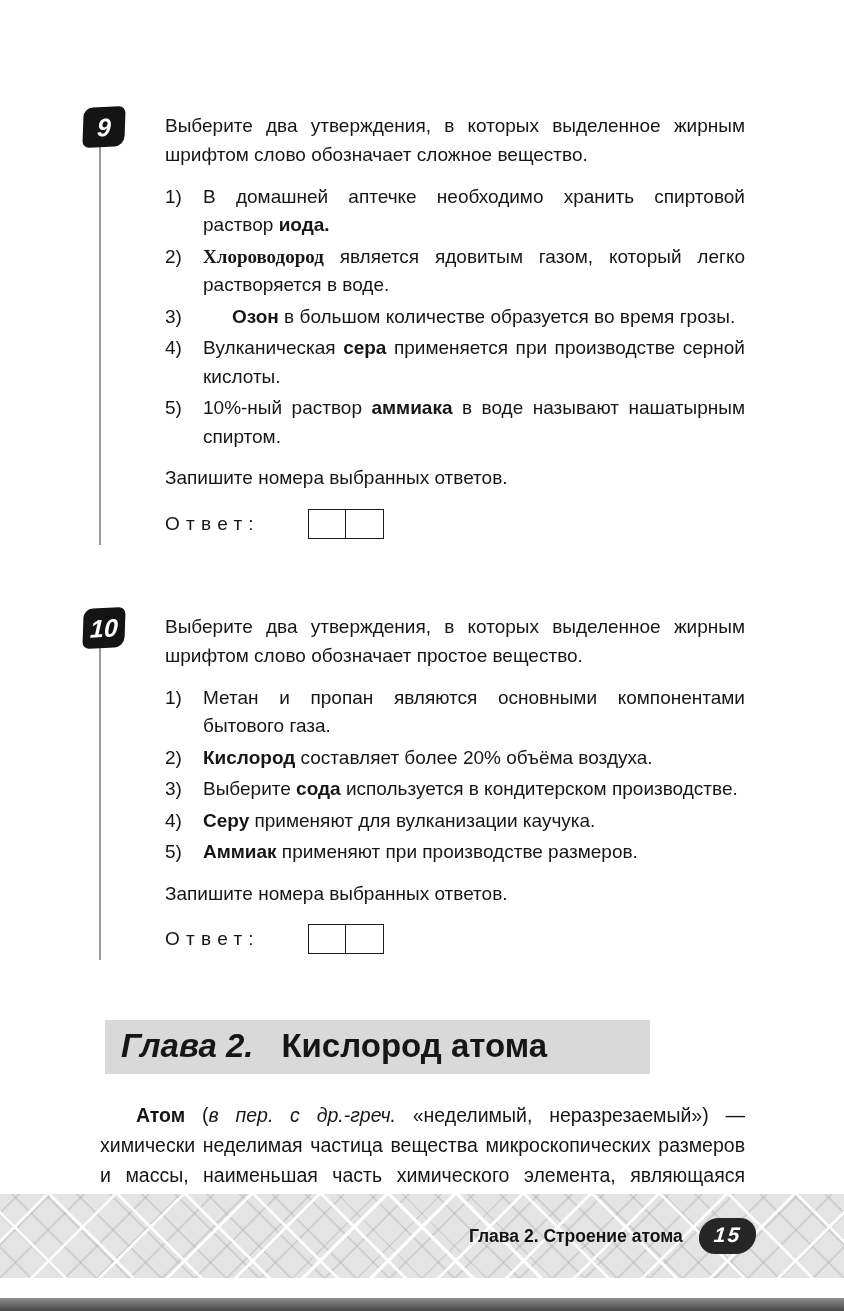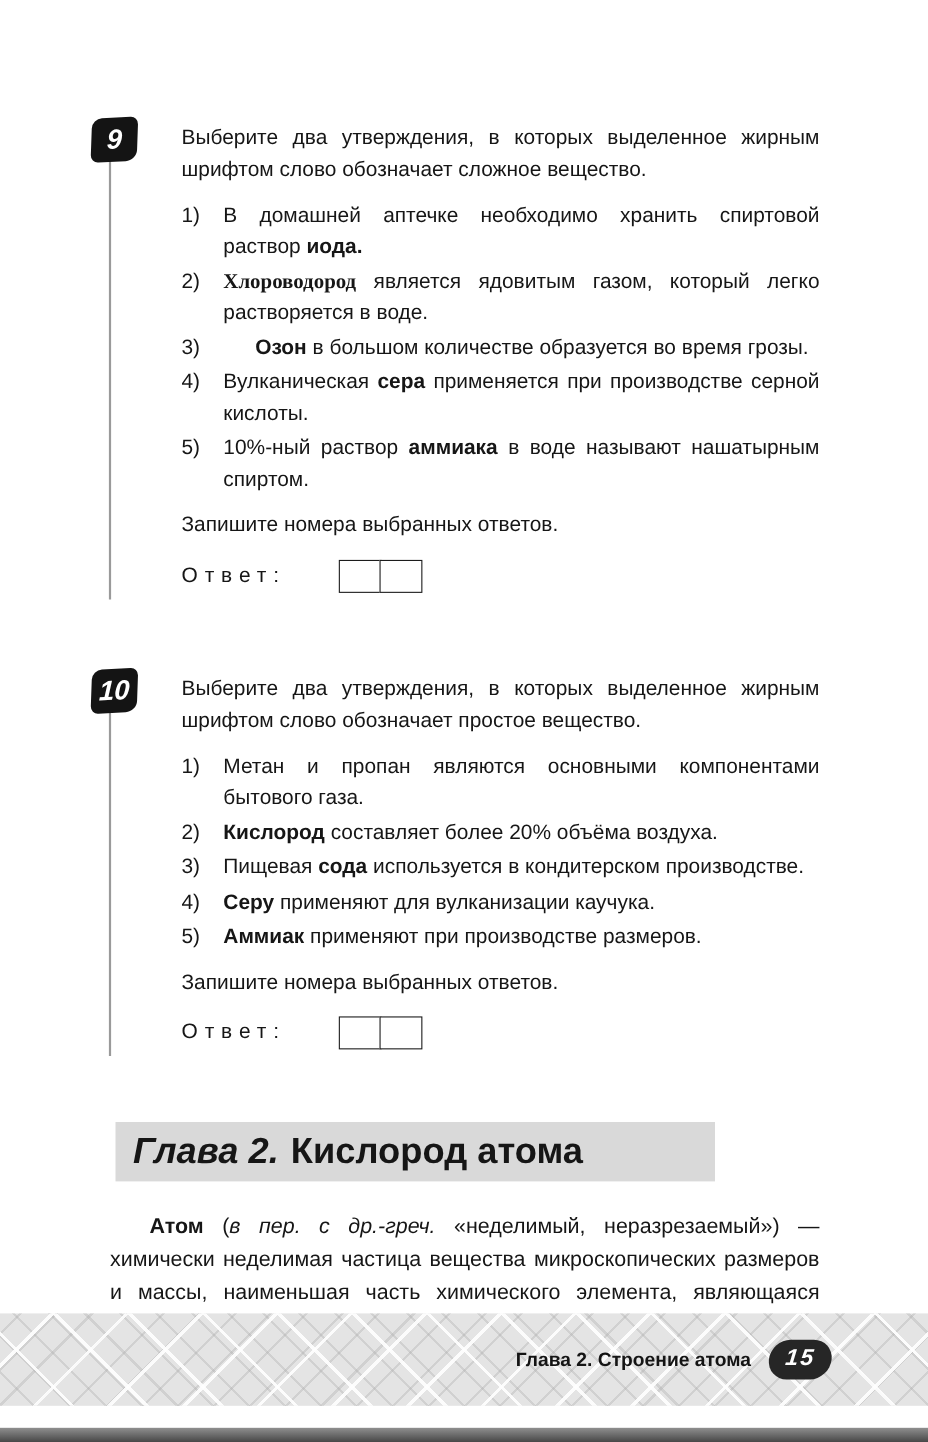--- a/index.html
+++ b/index.html
@@ -40,21 +40,21 @@
   }
   .answer-box + .answer-box { margin-left:-1.6px; }
   
   .chapter {
     margin-top:64px; margin-left:-60px;
     width:545px; background:#d9d9d9;
     padding:7px 14px 9px 16px;
     font-size:33px; font-weight:700; line-height:1.15;
     white-space:nowrap;
   }
-  .chapter-prefix { font-style:italic; margin-right:11px; }
+  .chapter-prefix { font-style:italic; margin-right:28px; }
   
   .bodytext { margin-left:-65px; width:645px; margin-top:26px; }
   .para {
     font-size:19.5px; line-height:1.55; text-align:justify;
     text-indent:36px; margin-bottom:4px;
   }
   
   .footer {
     position:absolute; left:0; top:1194px; width:844px; height:84px;
     background-color:#e4e4e4;
@@ -134,21 +134,21 @@
     <div class="q-item">
       <span class="q-item-num">1)</span>
       <span class="q-item-text"><span style="font-weight: 400;">Метан</span><span> и пропан являются основными компонентами бытового газа.</span></span>
     </div>
     <div class="q-item">
       <span class="q-item-num">2)</span>
       <span class="q-item-text"><span style="font-weight: 700;">Кислород</span><span> составляет более 20% объёма воздуха.</span></span>
     </div>
     <div class="q-item">
       <span class="q-item-num">3)</span>
-      <span class="q-item-text"><span>Пищевая </span><span style="font-weight: 700;">сода</span><span> используется в кондитерском производстве.</span></span>
+      <span class="q-item-text"><span>Выберите </span><span style="font-weight: 700;">сода</span><span> используется в кондитерском производстве.</span></span>
     </div>
     <div class="q-item">
       <span class="q-item-num">4)</span>
       <span class="q-item-text"><span style="font-weight: 700;">Серу</span><span> применяют для вулканизации каучука.</span></span>
     </div>
     <div class="q-item">
       <span class="q-item-num">5)</span>
       <span class="q-item-text"><span style="font-weight: 700;">Аммиак</span><span> применяют при производстве размеров.</span></span>
     </div>
 

